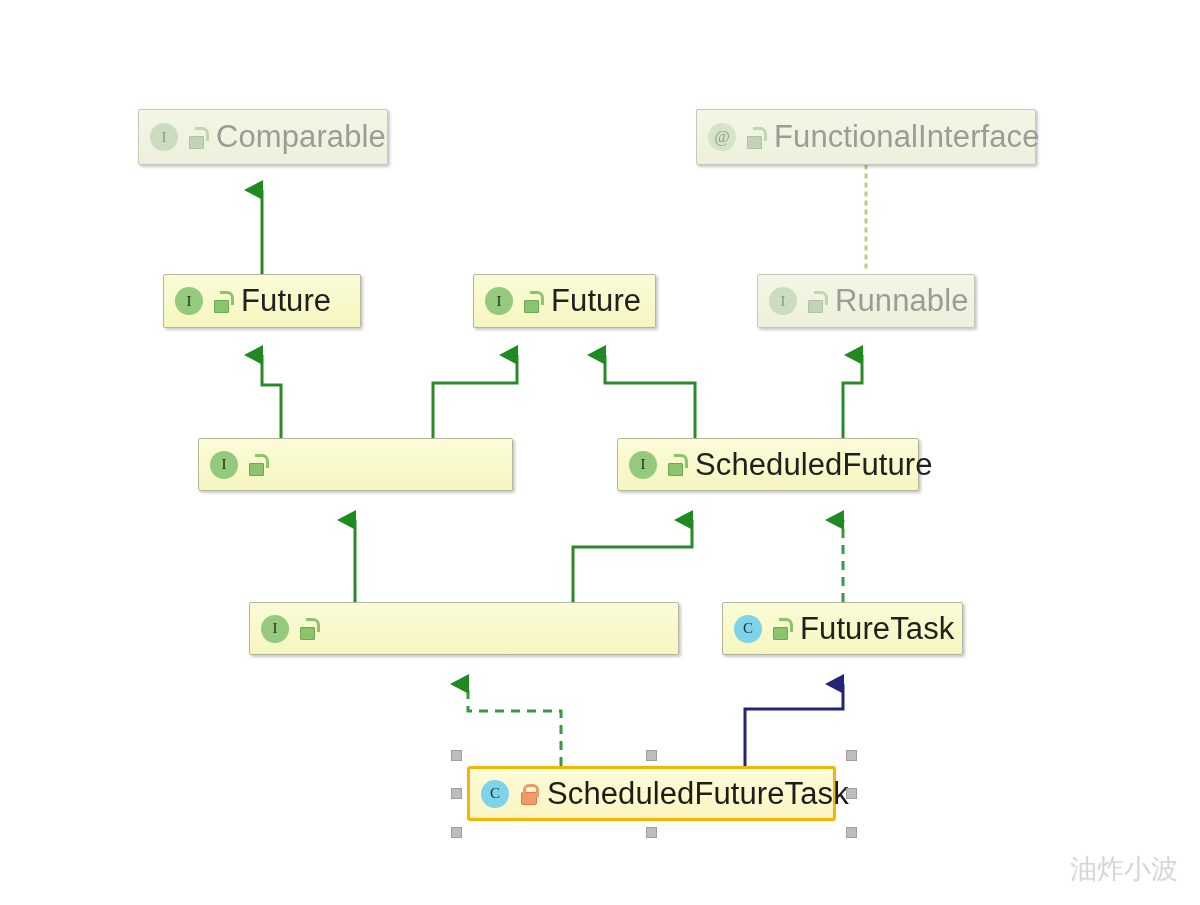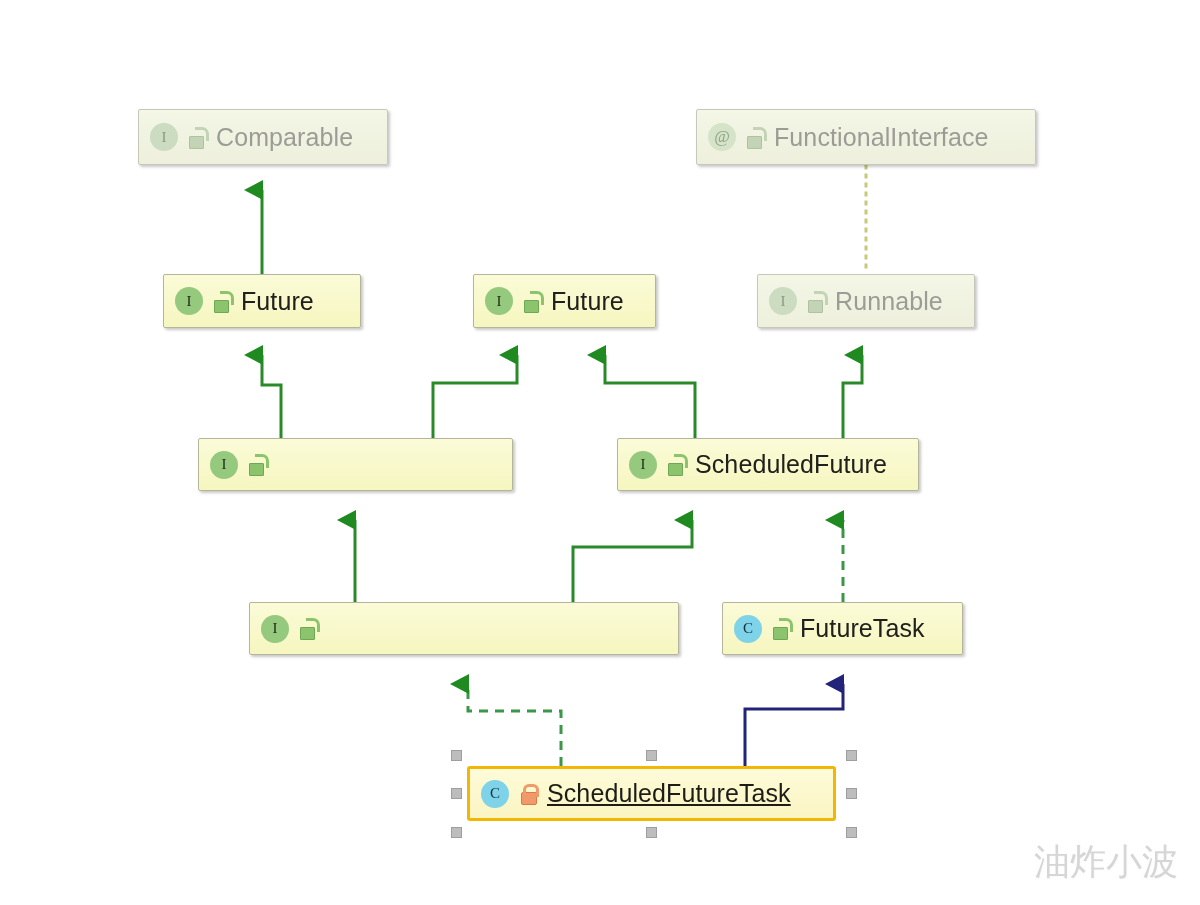--- a/index.html
+++ b/index.html
@@ -20,21 +20,21 @@
     display:flex;
     align-items:center;
     border:1px solid #b9b9a8;
     border-radius:2px;
     background:linear-gradient(#fcfce2,#f7f7cf);
     box-shadow:2px 2px 3px rgba(0,0,0,.22);
     padding:0 14px 0 11px;
     white-space:nowrap;
   }
   .node .label{
-    font-size:25px;
+    font-size:31px;
     color:#20201c;
     letter-spacing:.1px;
     margin-left:9px;
   }
   
   .node.faded{
     background:linear-gradient(#f4f6e6,#eef0dd);
     border-color:#c7c7bb;
   }
   .node.faded .label{color:#9c9c96;}
@@ -42,21 +42,21 @@
     background:linear-gradient(#fbfbd8,#f6f6c0);
     border-color:#b5b59c;
   }
   
   .node.selected{
     border:3px solid #f2b705;
     background:linear-gradient(#fdfbd9,#fbf5c2);
     box-shadow:none;
     border-radius:3px;
   }
-  .node.selected .label{color:#1d1d18;text-decoration:underline;}
+  .node.selected .label{color:#1d1d18;}
 
   
   .ico{
     width:28px;height:28px;border-radius:50%;
     display:inline-flex;align-items:center;justify-content:center;
     font-size:15px;font-family:"Liberation Serif",serif;
     flex:0 0 auto;
   }
   .ico-i{background:#94c97e;color:#1c2b14;font-style:normal;}
   .ico-c{background:#7fd3e8;color:#13313c;}
@@ -90,21 +90,21 @@
 
   
   .handle{
     position:absolute;width:11px;height:11px;background:#bdbdbd;
     border:1px solid #9e9e9e;box-sizing:border-box;
   }
 
   
   .watermark{
     position:absolute;right:22px;bottom:18px;
-    font-size:36px;color:#d6d6d6;
+    font-size:27px;color:#d6d6d6;
     font-family:"DejaVu Sans",sans-serif;
     text-shadow:1px 1px 0 #fbfbfb;
     user-select:none;
   }
 </style>
 </head>
 <body>
 
 <div id="canvas">
 

